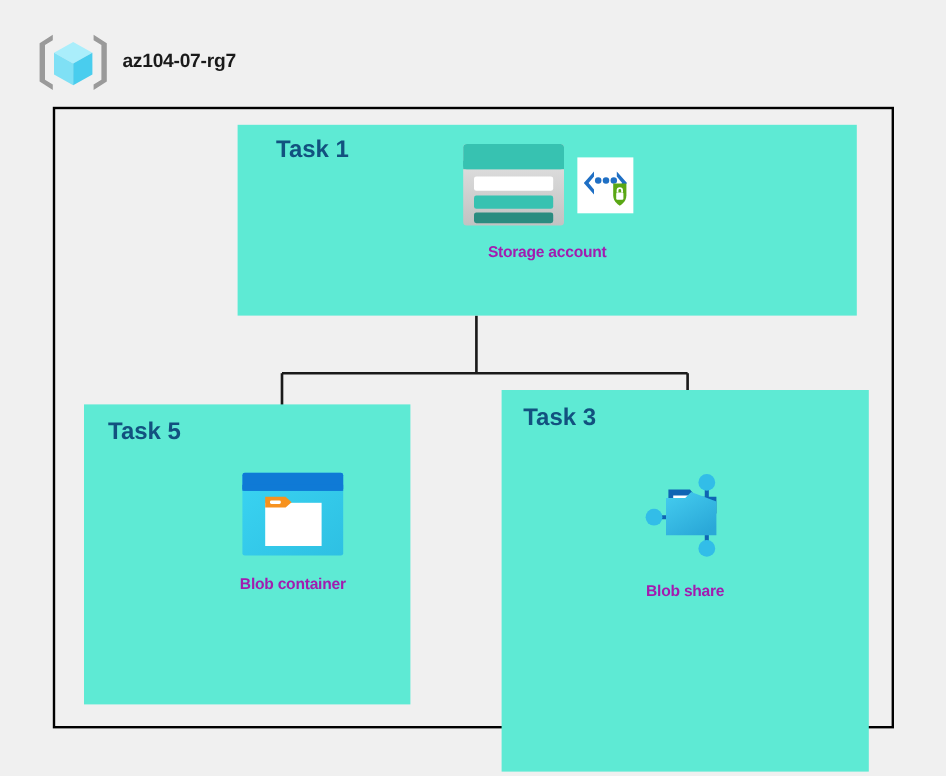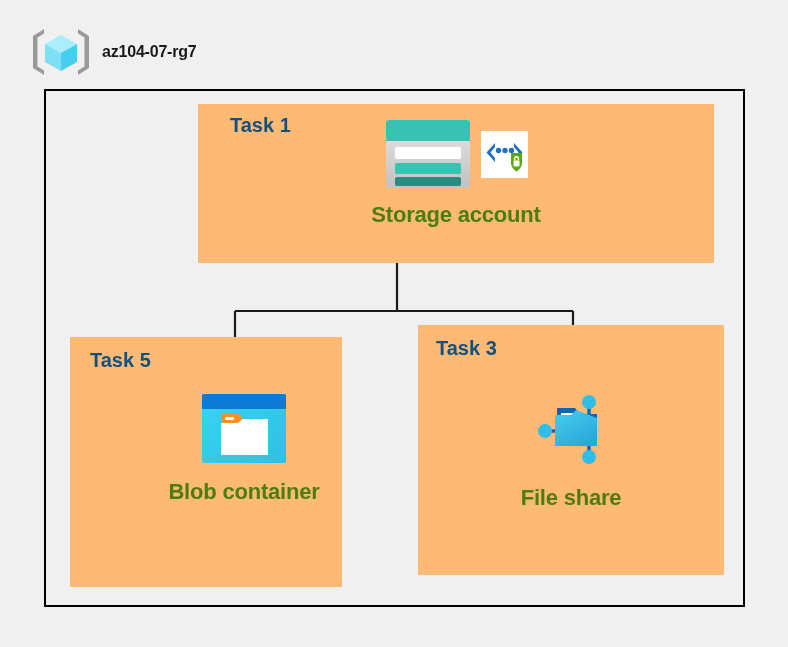--- a/index.html
+++ b/index.html
@@ -49,26 +49,26 @@
     width: 701px;
     height: 518px;
     border: 2px solid #000000;
     box-sizing: border-box;
     background: transparent;
   }
 
   
   .task-panel {
     position: absolute;
-    background: #fdba74;
+    background: #5eead4;
     box-sizing: border-box;
   }
   #panel-task1 { left: 198px; top: 104px; width: 516px; height: 159px; }
   #panel-task5 { left: 70px;  top: 337px; width: 272px; height: 250px; }
-  #panel-task3 { left: 418px; top: 325px; width: 306px; height: 250px; }
+  #panel-task3 { left: 418px; top: 325px; width: 306px; height: 318px; }
 
   .task-label {
     position: absolute;
     font-size: 20px;
     font-weight: bold;
     color: #12517f;
     white-space: nowrap;
   }
   #label-task1 { left: 32px; top: 10px; }
   #label-task5 { left: 20px; top: 12px; }
@@ -80,23 +80,23 @@
     display: flex;
     flex-direction: column;
     align-items: center;
   }
   .node-icons {
     display: flex;
     align-items: center;
     justify-content: center;
   }
   .node-caption {
-    font-size: 22px;
+    font-size: 13px;
     font-weight: bold;
-    color: #4d7c0f;
+    color: #a21caf;
     white-space: nowrap;
     letter-spacing: -0.2px;
   }
 
   #node-storage        { left: 198px; top: 118px; width: 516px; }
   #node-storage .node-caption { margin-top: 12px; }
   #node-blob           { left: 70px;  top: 392px; width: 348px; }
   #node-blob .node-caption    { margin-top: 14px; }
   #node-fileshare      { left: 418px; top: 388px; width: 306px; }
   #node-fileshare .node-caption { margin-top: 17px; }
@@ -247,14 +247,14 @@
         <path d="M30 25 L47 25 L52 30 L64 30 L64 36 L30 36 Z" fill="#ffffff"></path>
 
         <path d="M24 27 L40 27 L45 22 L66 30 L66 58 L24 58 Z" fill="url(#fsFolder)"></path>
 
         <circle cx="14" cy="43" r="7" fill="#32bde8"></circle>
         <circle cx="58" cy="14" r="7" fill="#32bde8"></circle>
         <circle cx="58" cy="69" r="7" fill="#32bde8"></circle>
       </svg>
     </span>
   </div>
-  <div class="node-caption">File share</div>
+  <div class="node-caption">Blob share</div>
 </div>
 
 </body></html>

